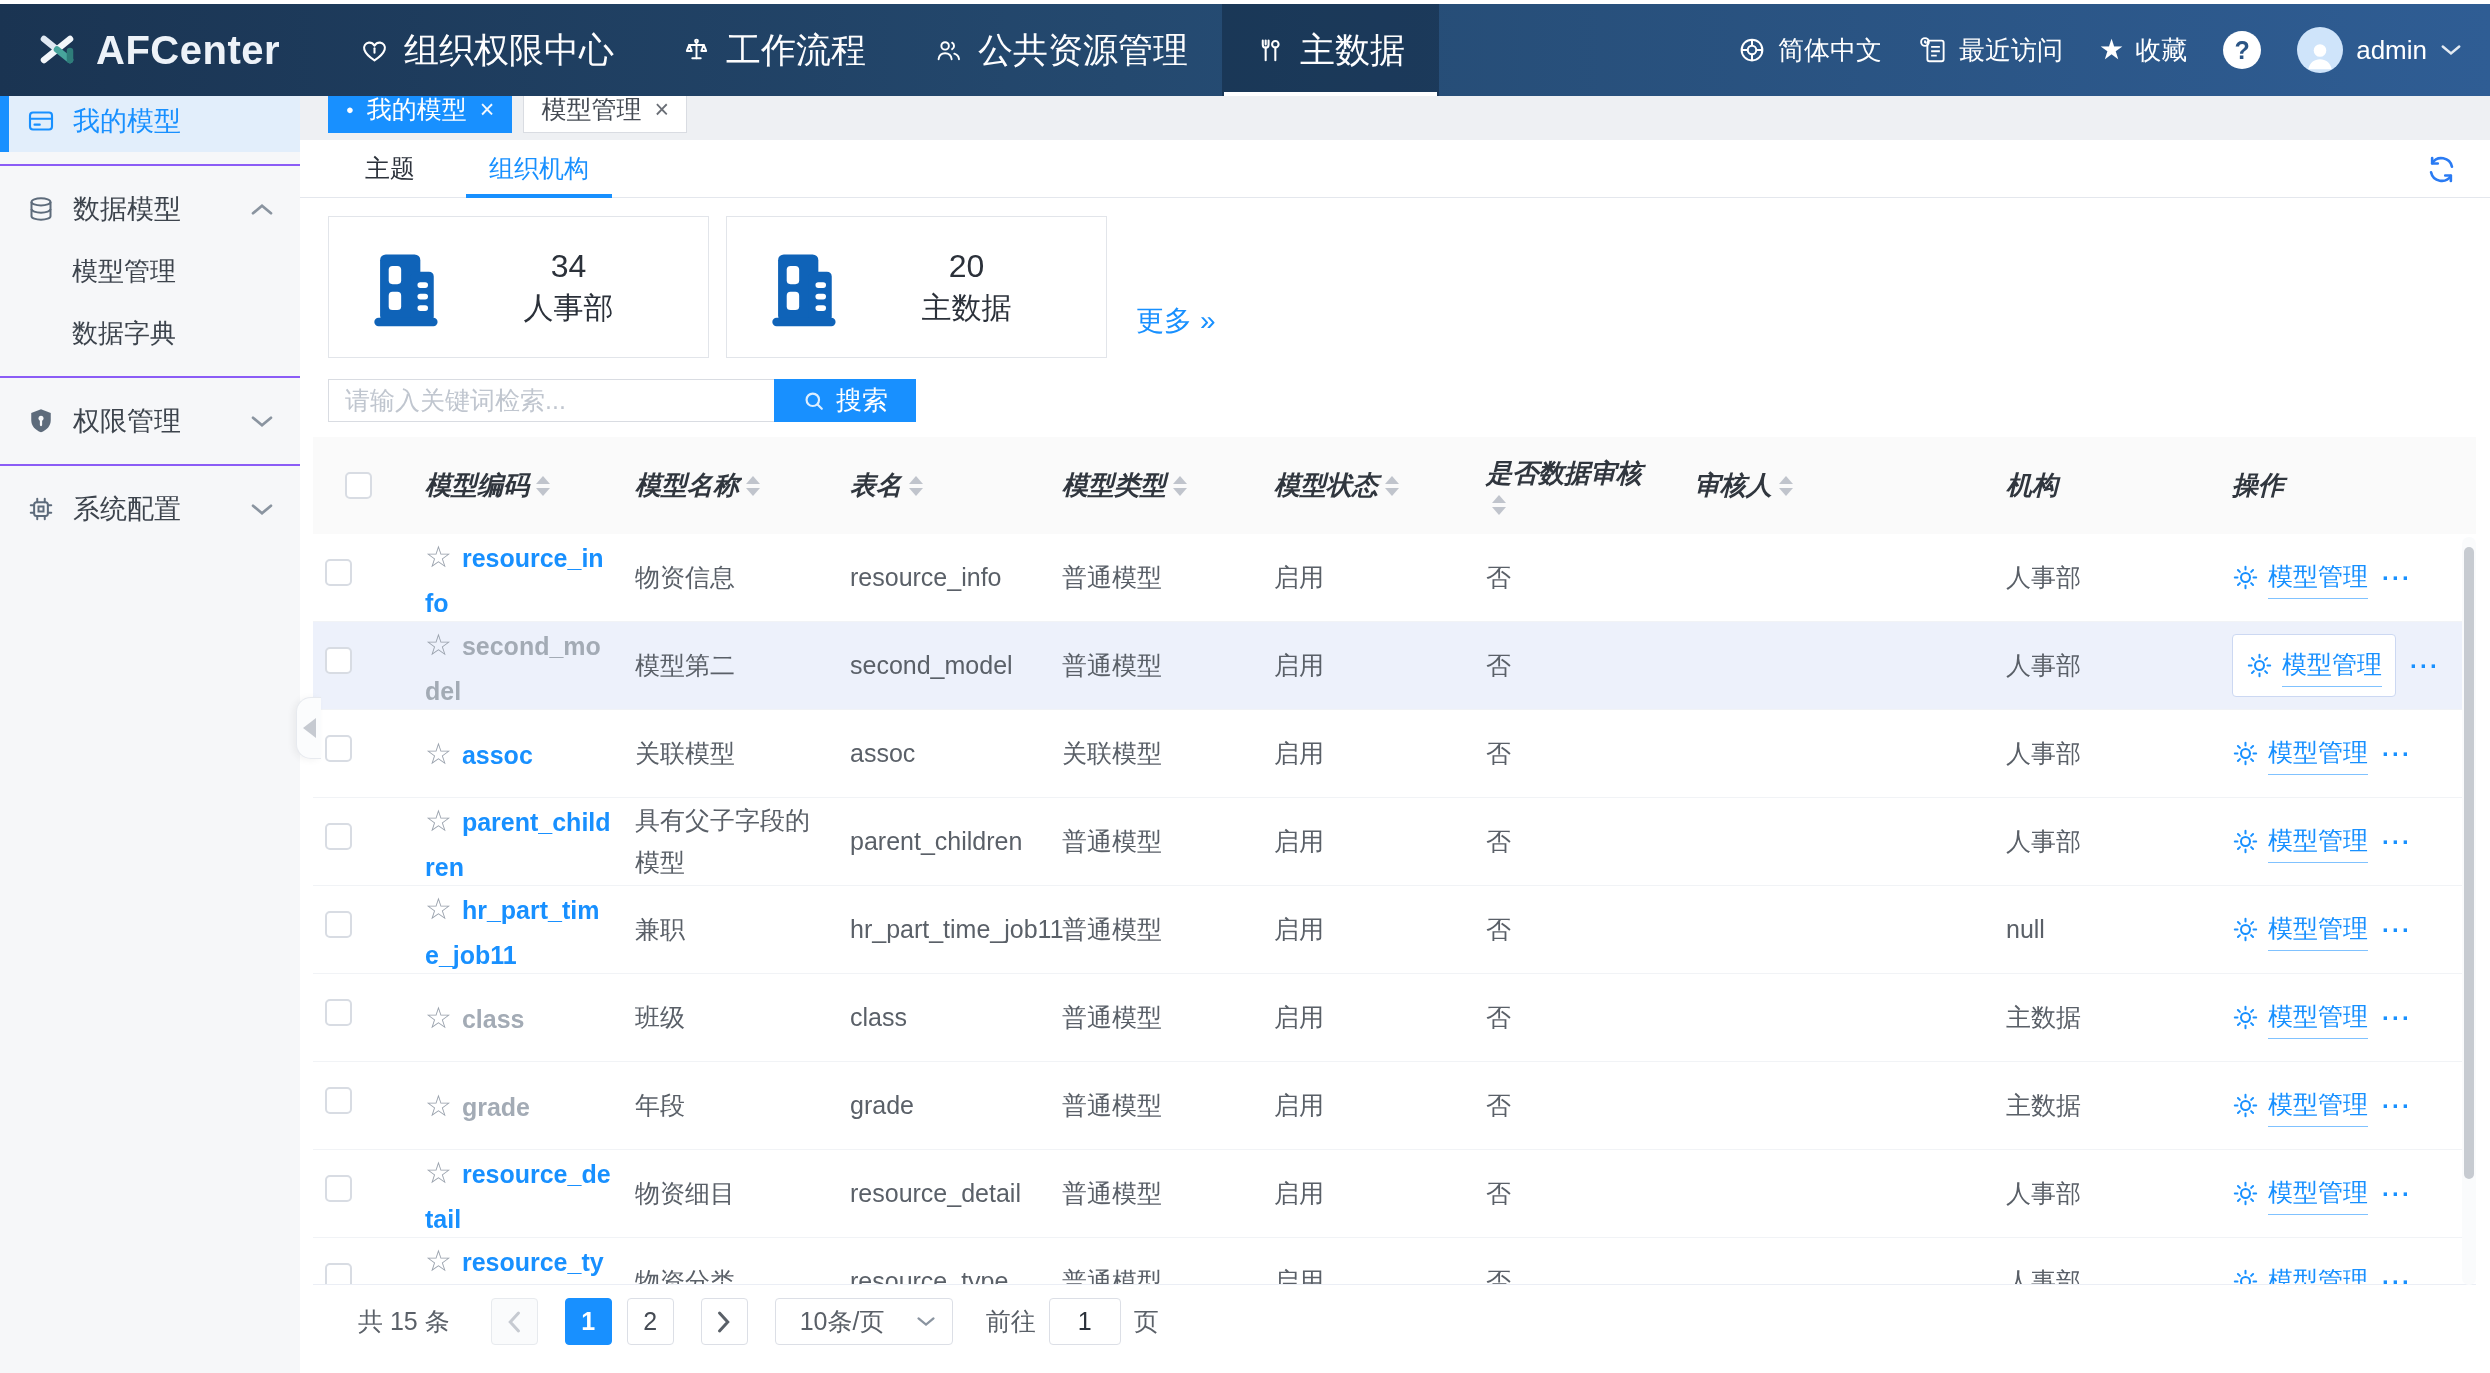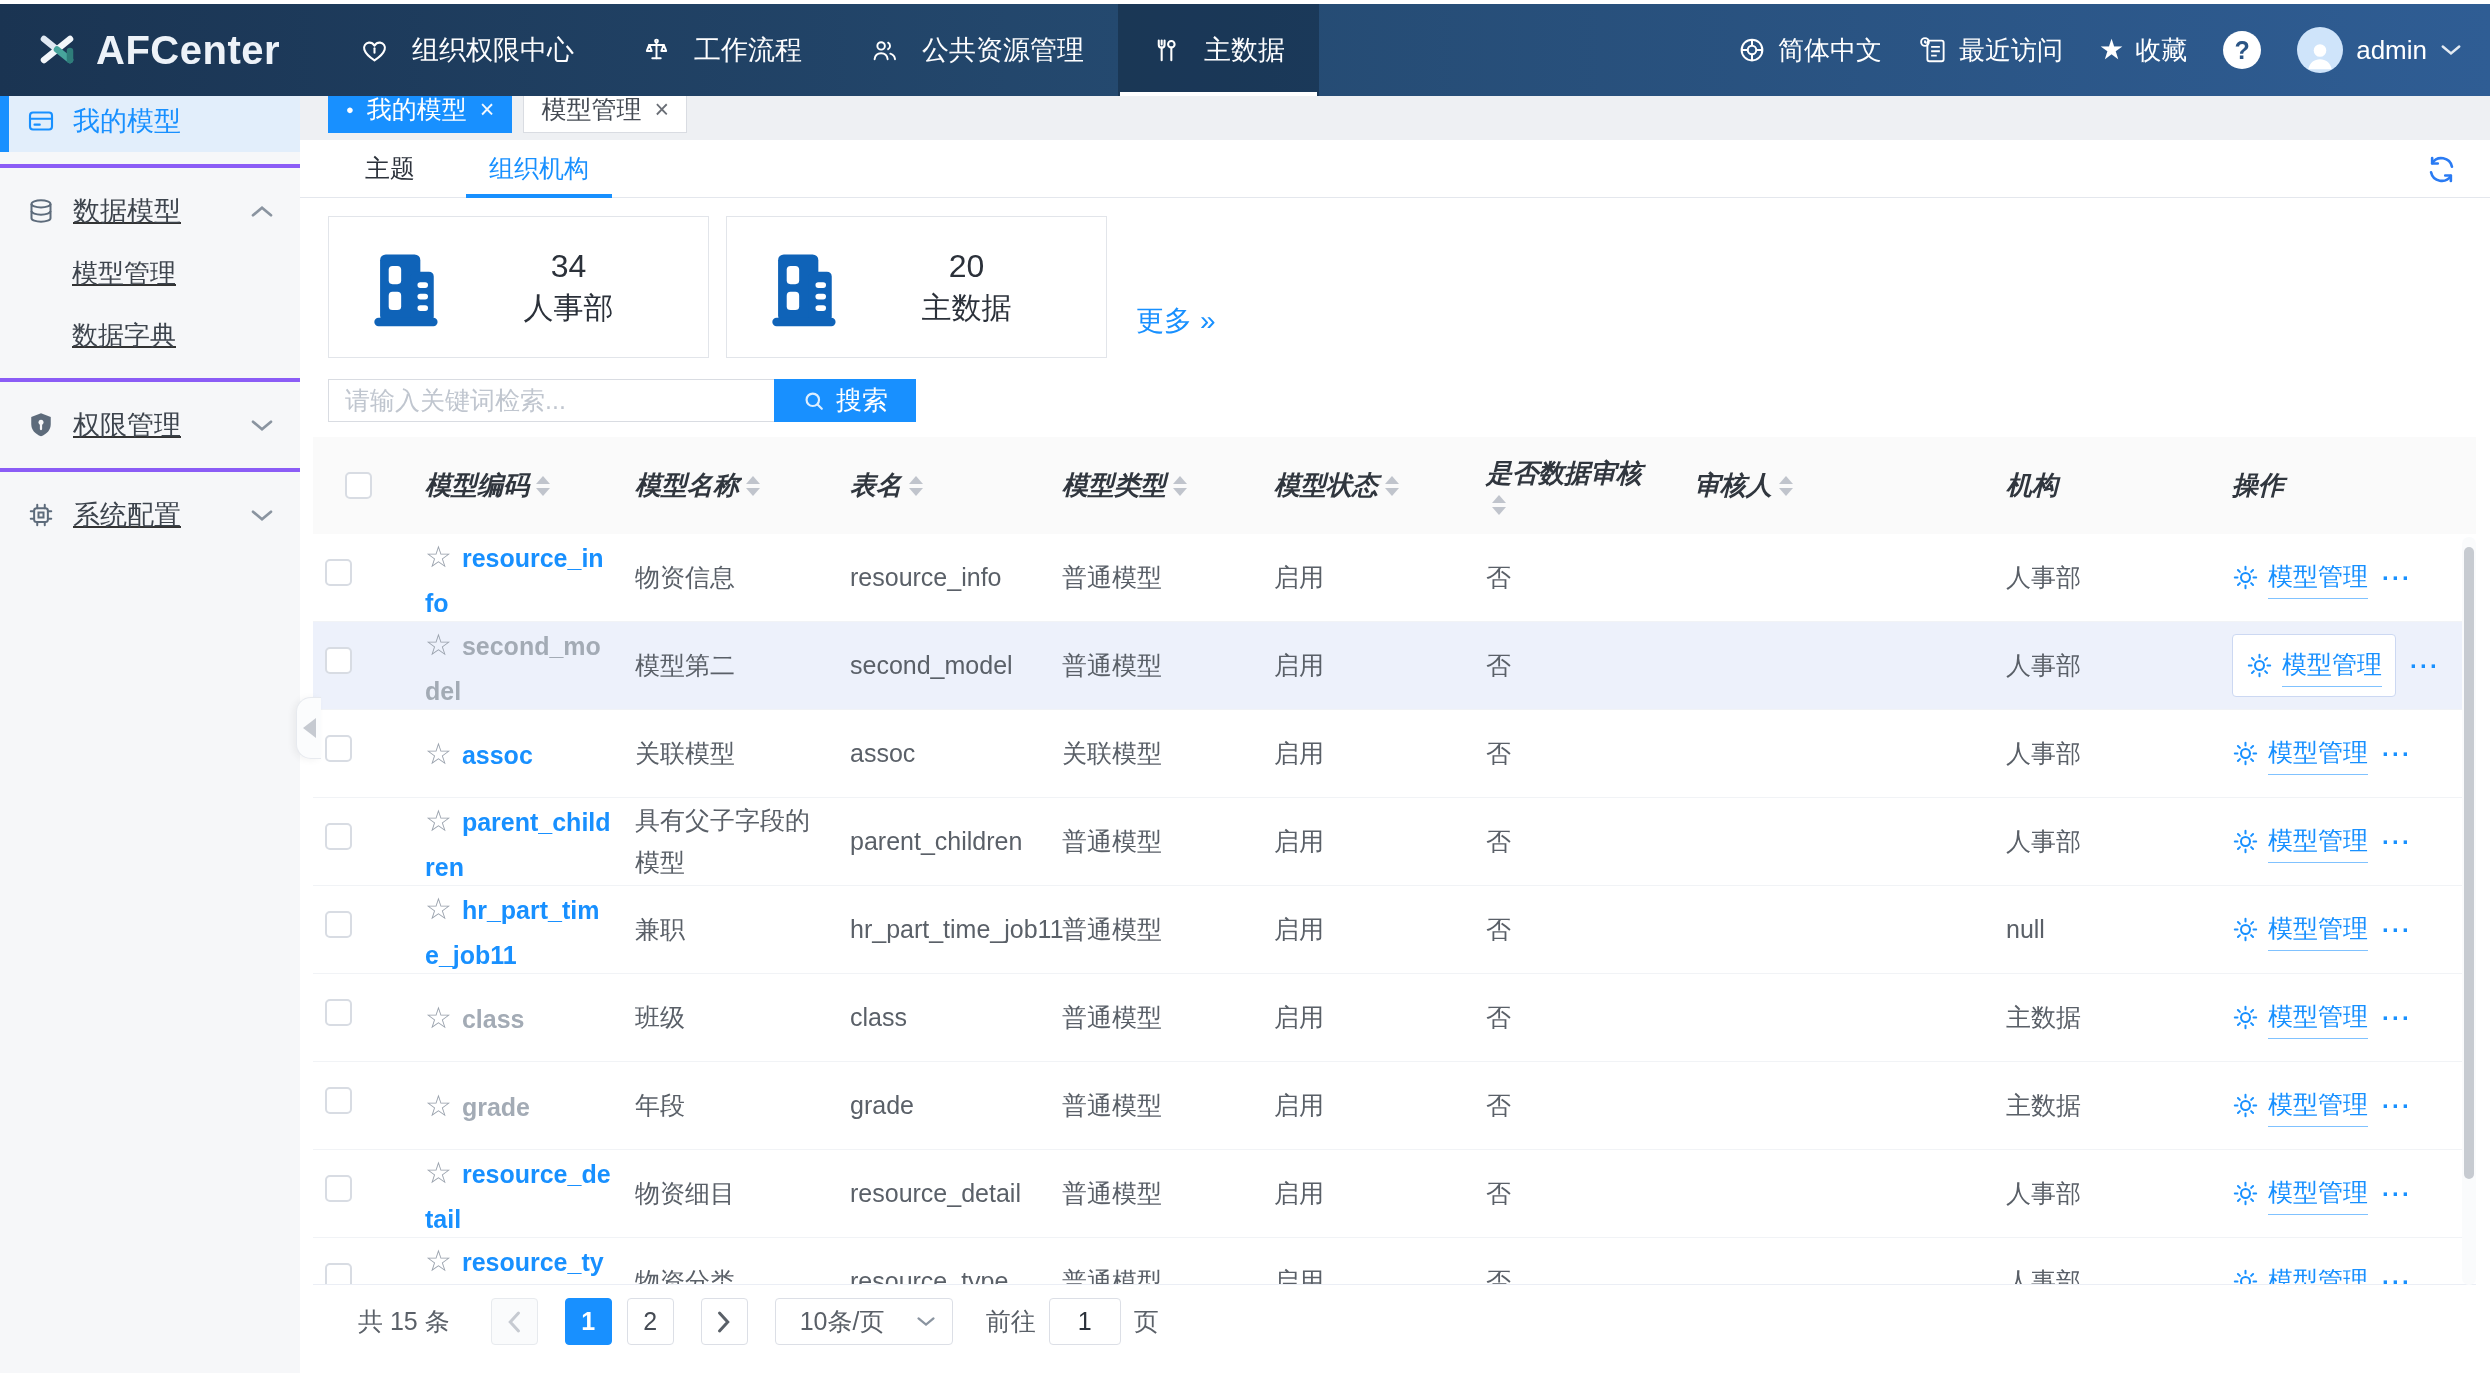--- a/index.html
+++ b/index.html
@@ -12,38 +12,38 @@
 
   
   .topbar {
     position:absolute; left:0; top:4px; right:0; height:92px;
     background:linear-gradient(90deg,#1a3452 0%,#24496f 45%,#2f5d94 100%);
     display:flex; align-items:stretch; color:#fff; z-index:20;
   }
   .logo { display:flex; align-items:center; gap:16px; padding:0 46px 0 34px; }
   .logo-text { font-size:40px; font-weight:600; color:#edf2f8; letter-spacing:.5px; }
   .main-nav { display:flex; align-items:stretch; }
-  .nav-item { display:flex; align-items:center; gap:23px; padding:0 34px; font-size:27px; color:#fdfdfe; cursor:pointer; position:relative;justify-content:space-between; }
+  .nav-item { display:flex; align-items:center; gap:15px; padding:0 34px; font-size:35px; color:#fdfdfe; cursor:pointer; position:relative;justify-content:space-between; }
   .nav-item .nav-icon svg { width:29px; height:29px; color:#fff; }
   .nav-item.active { background:rgba(10,26,44,.38); }
   .nav-item.active::after { content:""; position:absolute; left:2px; right:2px; bottom:0; height:4px; background:#fff; }
   .topbar-right { margin-left:auto; display:flex; align-items:center; gap:36px; padding-right:28px; font-size:26px; }
   .tb-item { display:flex; align-items:center; gap:11px; cursor:pointer; }
   .tb-item svg { width:30px; height:30px; color:#fff; }
   .star-glyph { font-size:28px; line-height:1; }
   .help-badge { width:38px; height:38px; border-radius:50%; background:#fff; color:#2b5585; font-weight:700; font-size:25px; display:flex; align-items:center; justify-content:center; cursor:pointer; }
   .user-box { display:flex; align-items:center; gap:13px; cursor:pointer; }
   .avatar { width:46px; height:46px; border-radius:50%; background:#cfe4fa; overflow:hidden; display:flex; align-items:flex-end; justify-content:center; }
   .avatar svg { width:36px; height:36px; }
   .user-caret svg { width:22px; height:14px; color:#e3eaf2; }
 
   
   .sidebar { position:absolute; left:0; top:78px; bottom:0; width:300px; background:#f6f7f9; z-index:10; }
   .side-group { padding:12px 0; }
-  .side-group + .side-group { border-top:4px solid #8b5cf6;text-decoration:underline; }
+  .side-group + .side-group { border-top:2px solid #8b5cf6; }
   .side-item { height:62px; display:flex; align-items:center; gap:17px; padding:0 26px; font-size:27px; color:#3d444d; cursor:pointer; position:relative; }
   .side-item .side-icon svg { width:30px; height:30px; color:#5d6b7b; }
   .side-item.active { background:#e2eefb; color:#1890ff; }
   .side-item.active::before { content:""; position:absolute; left:0; top:0; bottom:0; width:9px; background:#1890ff; }
   .side-item.active .side-icon svg { color:#1890ff; }
   .side-chevron { margin-left:auto; }
   .side-chevron svg { width:24px; height:15px; color:#8a94a0; }
   .side-child { height:62px; display:flex; align-items:center; padding:0 26px 0 72px; font-size:26px; color:#3d444d; cursor:pointer; }
 
   .collapse-flap {

